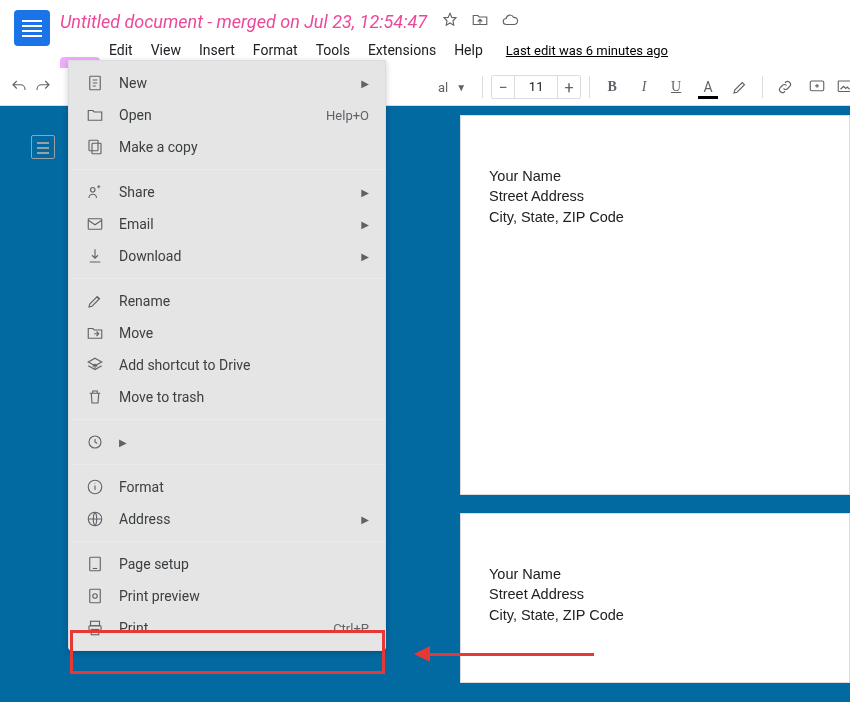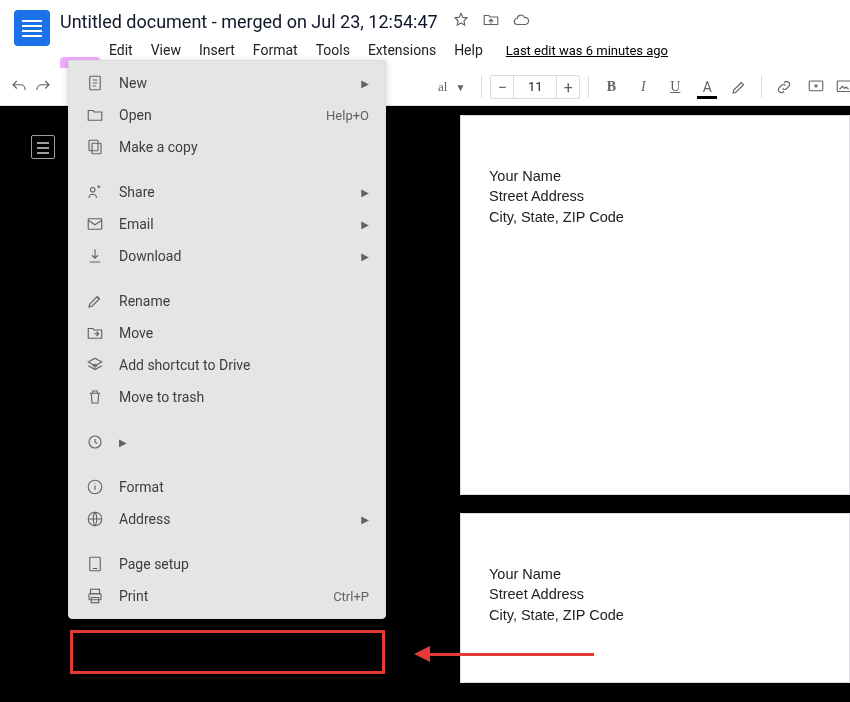--- a/index.html
+++ b/index.html
@@ -12,42 +12,42 @@
     height: 702px;
     overflow: hidden;
     position: relative;
   }
   
   .hdr { display: flex; align-items: flex-start; padding: 8px 14px 0 14px; gap: 10px; }
   .doc-logo { width: 36px; height: 36px; background:#1a73e8; border-radius:4px; position:relative; flex-shrink:0; margin-top:2px;}
   .doc-logo::before { content:""; position:absolute; left:8px; right:8px; top:10px; height:2px; background:#fff; box-shadow:0 5px 0 #fff,0 10px 0 #fff,0 15px 0 #fff;}
   .title-area { flex:1; }
   .title-row { display:flex; align-items:center; gap:10px; height:26px;}
-  .doc-title { font-size:18px; color:#0f172a; letter-spacing:0; }
+  .doc-title { font-size:18px; color:#ec4899; letter-spacing:0;font-style:italic; }
   .title-icons svg { width:18px; height:18px; fill:none; stroke:#5f6368; stroke-width:1.5;}
   .title-icons { display:flex; gap:12px; align-items:center; margin-left:4px;}
   .menubar { display:flex; align-items:center; gap:0; height:28px; margin-top:2px;}
   .menubar .m { padding:4px 9px; font-size:14px; color:#202124; border-radius:4px; cursor:pointer;}
   .menubar .m.active { background:#f0abfc;margin-top:37px;}
   .last-edit { font-size:13px; color:#000000; text-decoration:underline; margin-left:14px;}
   
   .toolbar { height:38px; border-top:1px solid #fff; border-bottom:1px solid #dadce0; display:flex; align-items:center; padding:0 10px; gap:6px; margin-top:4px; background:#fff; position:relative; z-index:1;}
   .tb-btn { width:28px; height:28px; display:flex; align-items:center; justify-content:center; color:#5f6368; border-radius:4px;}
   .tb-sep{ width:1px; height:22px; background:#dadce0; margin:0 4px;}
   .tb-btn svg{width:18px;height:18px;stroke:#5f6368;fill:none;stroke-width:1.5;}
   .font-size-box{display:flex;align-items:center;border:1px solid #dadce0;border-radius:2px;height:24px;}
   .font-size-box .pm{width:22px;text-align:center;font-size:16px;color:#5f6368;}
   .font-size-box .val{width:44px;text-align:center;font-size:13px;border-left:1px solid #dadce0;border-right:1px solid #dadce0;line-height:22px;}
   .bold{font-weight:700;font-family:serif;}
   .ital{font-style:italic;font-family:serif;}
   .uline{text-decoration:underline;font-family:serif;}
   .txtcolor{position:relative;}
   .txtcolor::after{content:"";position:absolute;left:4px;right:4px;bottom:2px;height:3px;background:#000;}
   
-  .canvas { position:absolute; top:105px; left:0; right:0; bottom:0; background:#000000; display:flex;padding-left:26px;}
+  .canvas { position:absolute; top:105px; left:0; right:0; bottom:0; background:#0369a1; display:flex;padding-left:26px;}
   .outline-rail{width:60px; display:flex; justify-content:center; padding-top:30px;}
   .outline-rail .ob{width:24px;height:24px;border:1px solid #9aa0a6;border-radius:2px;position:relative;}
   .outline-rail .ob::before{content:"";position:absolute;left:5px;right:5px;top:6px;height:2px;background:#9aa0a6;box-shadow:0 5px 0 #9aa0a6,0 10px 0 #9aa0a6;}
   .pages{flex:1; padding:10px 0 0 0;}
   .page{width:390px;min-height:380px;background:#fff;border:1px solid #dadce0;margin:0 0 18px 400px;padding:50px 28px;font-family:Arial,sans-serif;font-size:14.5px;line-height:1.4;color:#202124;}
   .page2{min-height:170px;}
   
   .dropdown{position:absolute; left:68px; top:60px; width:318px; background:#e5e5e5; border:1px solid #dadce0; border-radius:0 0 4px 4px; box-shadow:0 2px 6px rgba(0,0,0,.2); z-index:100; padding:6px 0;}
   .dd-item{display:flex;align-items:center;height:32px;padding:0 16px;font-size:14px;color:#3c4043;cursor:pointer;position:relative;}
   .dd-item .ic{width:20px;height:20px;margin-right:14px;display:flex;align-items:center;justify-content:center;color:#5f6368;flex-shrink:0;}
@@ -105,21 +105,21 @@
         <path d="M9 14l-5-5 5-5M4 9h10a6 6 0 016 6v1"></path>
       </svg>
     </div>
   <div class="tb-btn">
       <svg viewBox="0 0 24 24">
         <path d="M15 14l5-5-5-5M20 9H10a6 6 0 00-6 6v1"></path>
       </svg>
     </div>
 
   <div class="tb-mid">
-    <span style="font-size:13px;color:#5f6368;font-family:Liberation Serif, serif;">al</span>
+    <span style="font-size:13px;color:#5f6368;">al</span>
     <span style="font-size:10px;color:#5f6368;margin:0 8px 0 4px;">▼</span>
     <div class="tb-sep"></div>
     <div class="font-size-box">
       <div class="pm">−</div>
       <div class="val">11</div>
       <div class="pm">+</div>
     </div>
     <div class="tb-sep"></div>
     <div class="tb-btn bold">B</div>
     <div class="tb-btn ital">I</div>
@@ -302,20 +302,29 @@
         <svg viewBox="0 0 24 24">
           <rect x="5" y="3" width="14" height="18" rx="1"></rect>
           <path d="M9 18h6"></path>
         </svg>
       </span>
       <span class="lbl">Page setup</span>
     </div>
     <div class="dd-item">
       <span class="ic">
         <svg viewBox="0 0 24 24">
+          <rect x="5" y="3" width="14" height="18" rx="1"></rect>
+          <circle cx="12" cy="12" r="3"></circle>
+        </svg>
+      </span>
+      <span class="lbl">Print preview</span>
+    </div>
+    <div class="dd-item">
+      <span class="ic">
+        <svg viewBox="0 0 24 24">
           <rect x="6" y="3" width="12" height="6"></rect>
           <rect x="4" y="9" width="16" height="8" rx="1"></rect>
           <rect x="7" y="14" width="10" height="7"></rect>
         </svg>
       </span>
       <span class="lbl">Print</span>
       <span class="sc">Ctrl+P</span>
     </div>
   </div>
 

